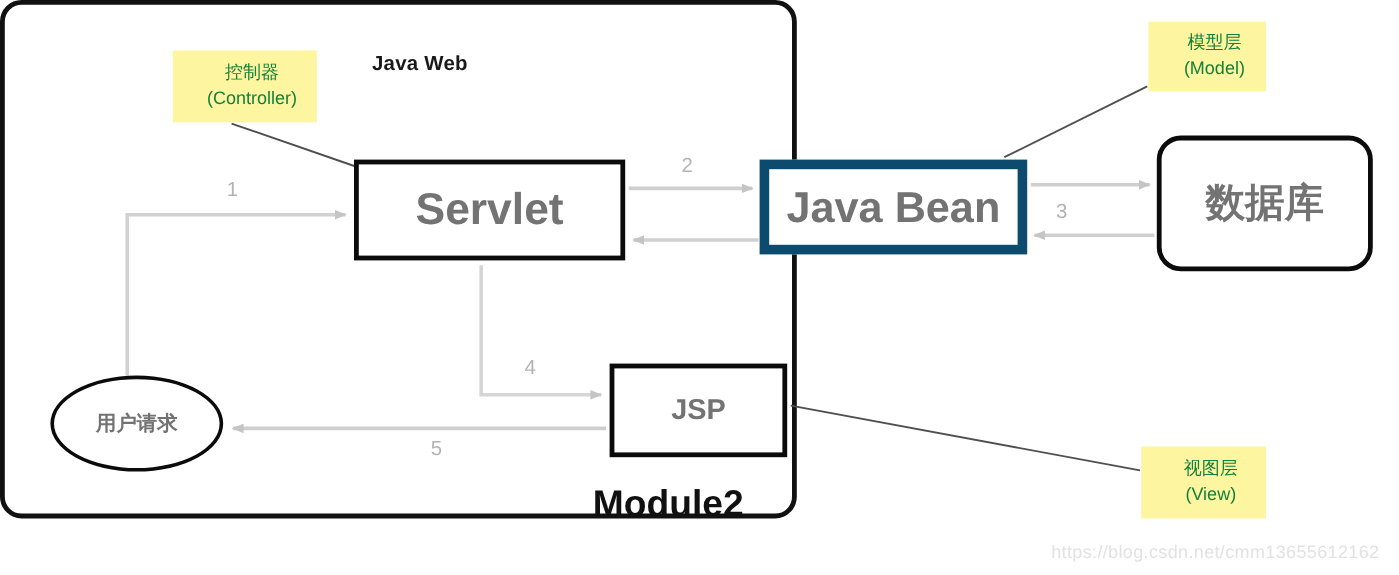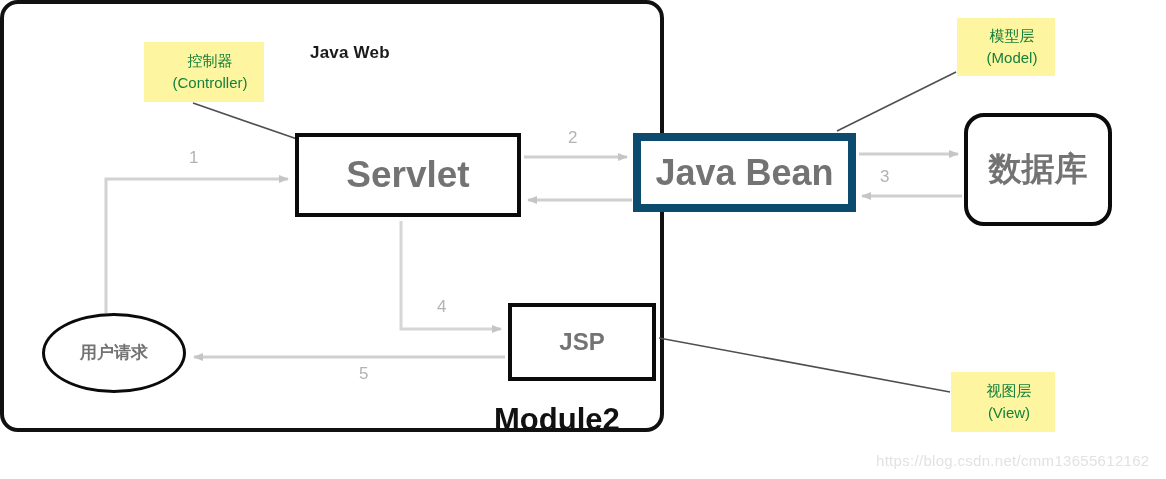--- a/index.html
+++ b/index.html
@@ -87,21 +87,21 @@
     top: 303px;
     width: 148px;
     height: 78px;
     border: 4px solid #0b0b0b;
     font-size: 24px;
   }
   
   #database-box {
     left: 964px;
     top: 113px;
-    width: 148px;
+    width: 180px;
     height: 113px;
     border: 4px solid #0b0b0b;
     border-radius: 20px;
     font-size: 33px;
   }
   
   #user-request-ellipse {
     left: 42px;
     top: 313px;
     width: 144px;

